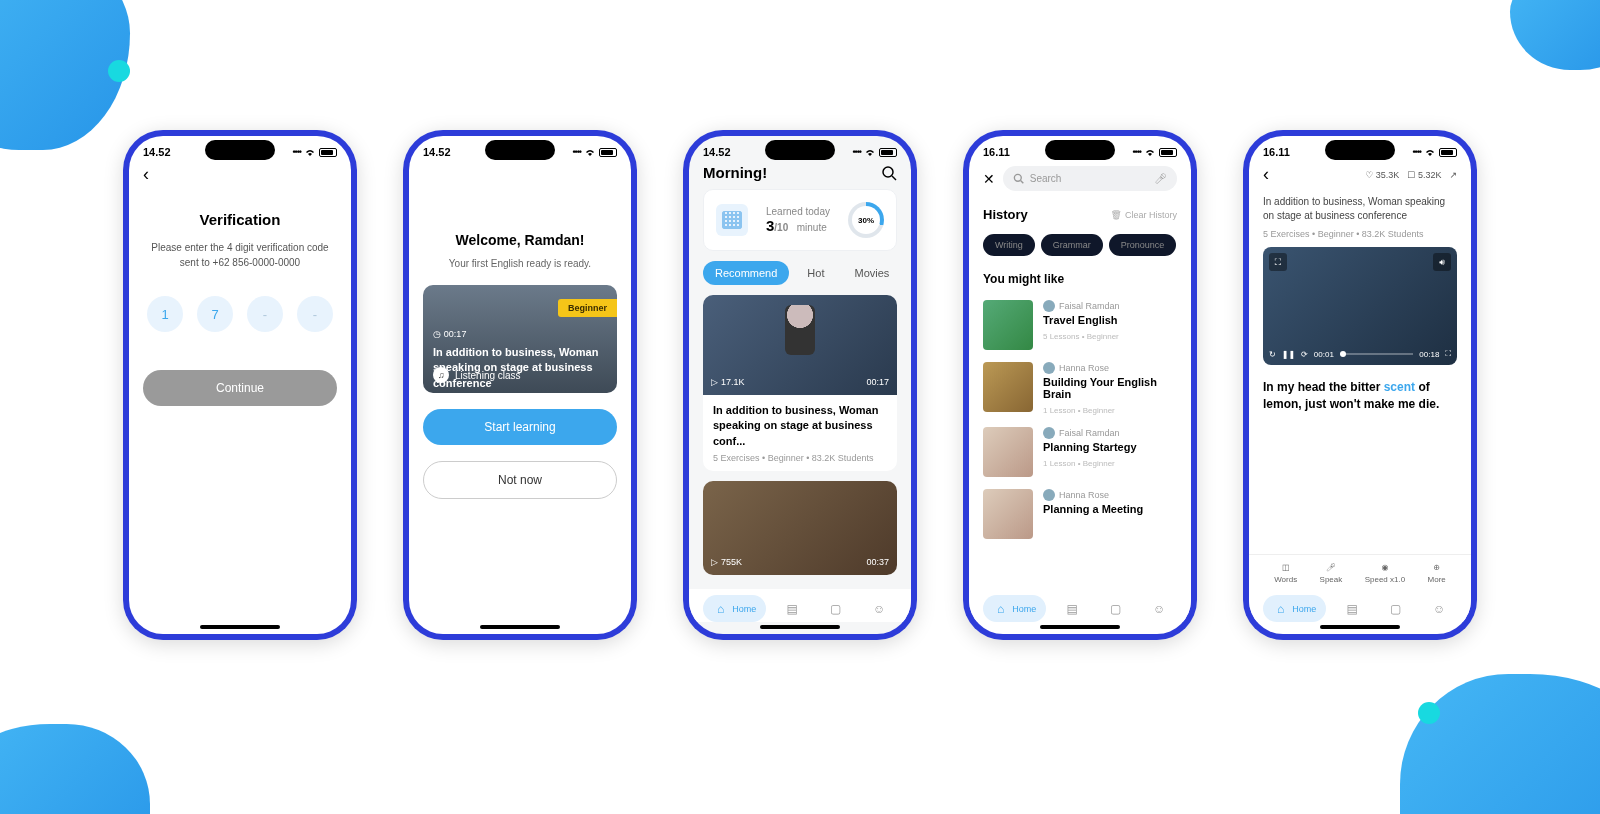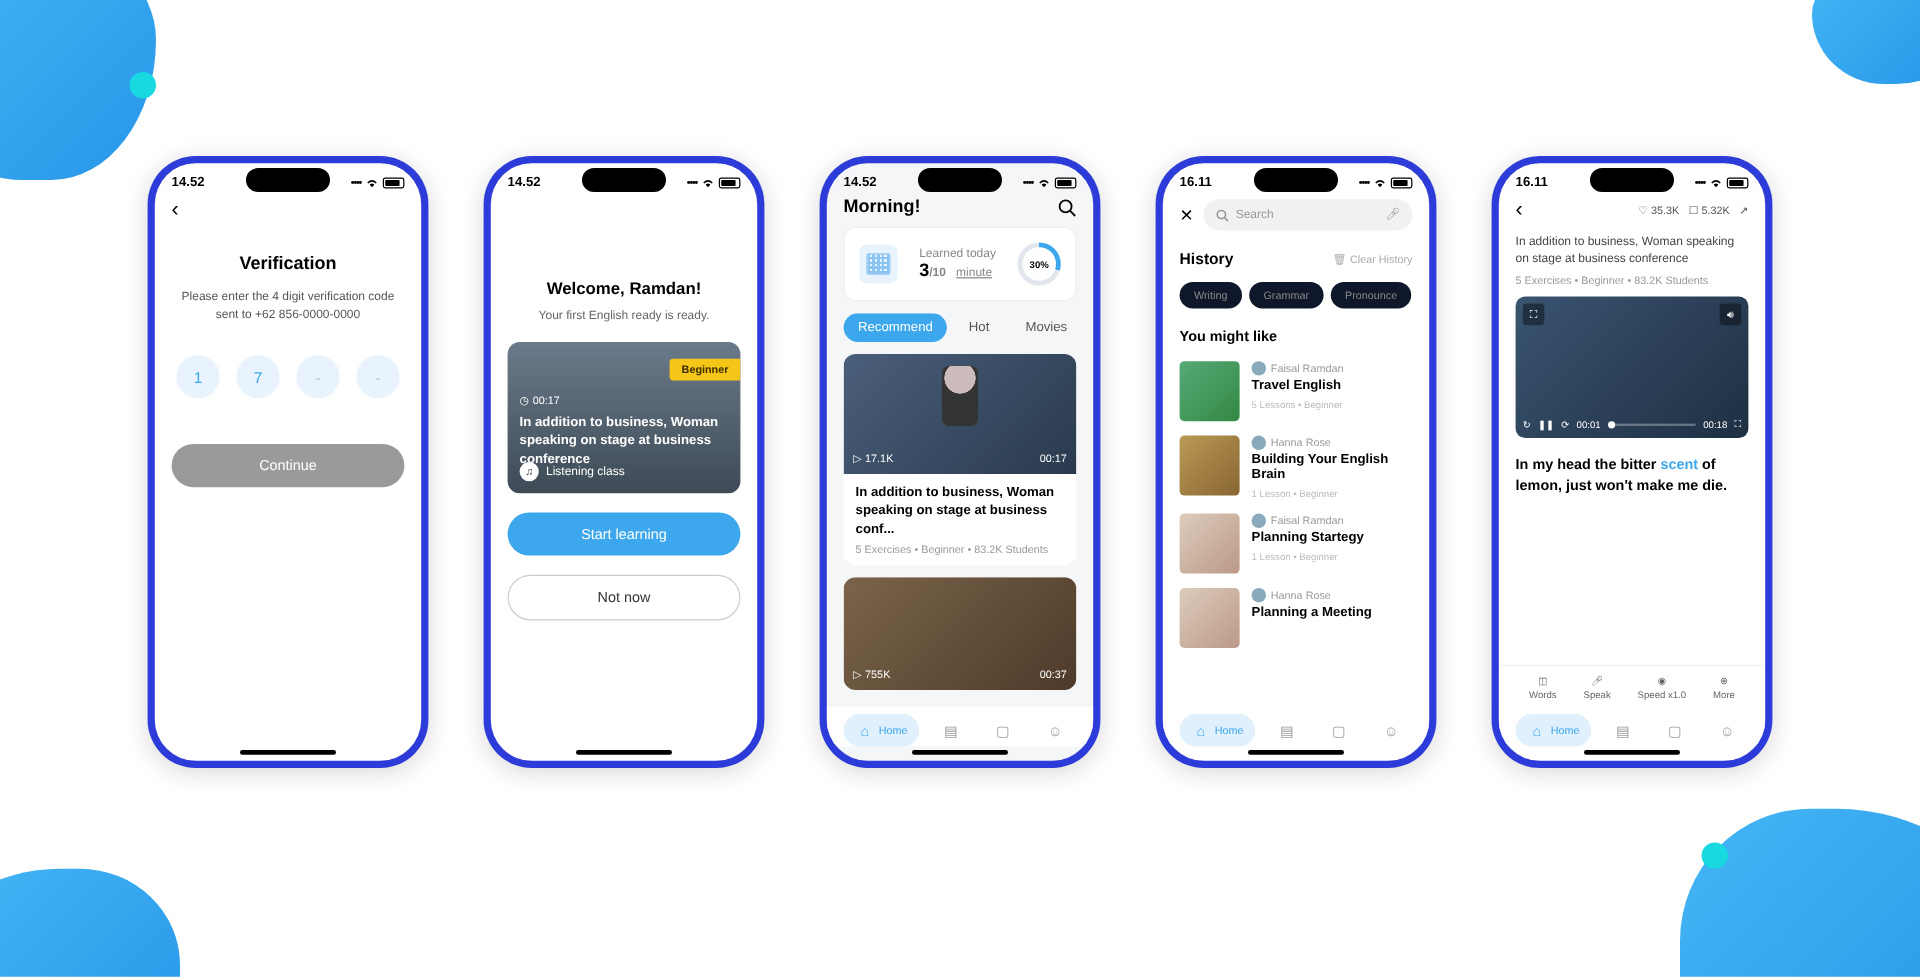--- a/index.html
+++ b/index.html
@@ -37,39 +37,39 @@
 
 .s1 .title { font-size: 15px; font-weight: 600; margin: 24px 0 12px; }
 .s1 .subtitle { font-size: 10px; color: #555; padding: 0 20px; line-height: 1.5; }
 .s1 .otp { display: flex; justify-content: center; gap: 14px; margin: 26px 0 30px; }
 .s1 .otp-box { width: 36px; height: 36px; border-radius: 50%; background: #e8f3fd; display: flex; align-items: center; justify-content: center; font-size: 13px; color: #3ca7ed; font-weight: 500; }
 .s1 .otp-box.empty { color: #b0c8dc; }
 
 
 .s2 .welcome { font-size: 14px; font-weight: 700; margin: 70px 0 10px; }
 .s2 .ready { font-size: 10px; color: #666; margin-bottom: 16px; }
-.s2 .card { margin: 0 14px; border-radius: 10px; overflow: hidden; background: linear-gradient(180deg, #6b7a8a 0%, #3e4a56 100%); position: relative; height: 126px; color: #fff; }
+.s2 .card { margin: 0 14px; border-radius: 10px; overflow: hidden; background: linear-gradient(180deg, #6b7a8a 0%, #3e4a56 100%); position: relative; height: 108px; color: #fff; }
 .s2 .badge { position: absolute; top: 14px; right: 0; background: #f5c518; color: #3b2e00; font-size: 9px; font-weight: 600; padding: 4px 10px; border-radius: 3px 0 0 3px; }
 .s2 .dur { position: absolute; top: 44px; left: 10px; font-size: 9px; display:flex; align-items:center; gap:3px; }
 .s2 .card-title { position: absolute; top: 60px; left: 10px; right: 10px; font-size: 11px; font-weight: 600; line-height: 1.4; }
 .s2 .listening { position: absolute; bottom: 10px; left: 10px; display: flex; align-items: center; gap: 6px; font-size: 10px; }
 .s2 .hicon { width: 16px; height: 16px; background: #fff; border-radius: 50%; display:flex; align-items:center; justify-content:center; color:#333; font-size:9px; }
 
 
 .screen.bg-gray { background: #f5f6f7; }
 .s3 .hdr { display: flex; justify-content: space-between; align-items: center; padding: 2px 14px 8px; }
 .s3 .morning { font-size: 15px; font-weight: 700; }
 .s3 .stats { margin: 0 14px 10px; background: #fff; border-radius: 10px; padding: 12px; display: flex; align-items: center; gap: 18px; border:1px solid #eef0f3; }
 .s3 .cal { width: 32px; height: 32px; background: #e8f3fd; border-radius: 6px; display:flex; align-items:center; justify-content:center; }
 .s3 .cal-inner { width:20px; height:18px; background: repeating-linear-gradient(90deg,#8bc4f0 0 2px, transparent 2px 4px), repeating-linear-gradient(0deg,#8bc4f0 0 2px, transparent 2px 4px); border:1px solid #8bc4f0; border-radius:2px; }
 .s3 .stats-text { flex: 1; }
 .s3 .learned { font-size: 10px; color: #888; }
 .s3 .count { font-size: 15px; font-weight: 700; }
 .s3 .count .of { font-size: 10px; font-weight: 700; color: #888; }
-.s3 .min { font-size: 10px; color: #888; margin-left: 4px; text-decoration: underline; }
+.s3 .min { font-size: 10px; color: #888; margin-left: 4px; }
 .s3 .ring { width: 36px; height: 36px; border-radius: 50%; background: conic-gradient(#3ca7ed 0 108deg, #e0e6ec 108deg 360deg); display:flex; align-items:center; justify-content:center; }
 .s3 .ring-inner { width:28px; height:28px; border-radius:50%; background:#fff; display:flex; align-items:center; justify-content:center; font-size:8px; font-weight:600; }
 .s3 .tabs { display: flex; gap: 6px; padding: 0 14px 10px; font-size: 11px; overflow:hidden; white-space:nowrap; }
 .s3 .tab { padding: 6px 12px; border-radius: 14px; color: #555; }
 .s3 .tab.active { background: #3ca7ed; color: #fff; }
 .s3 .vidcard { margin: 0 14px 10px; background: #fff; border-radius: 10px; overflow: hidden; }
 .s3 .vidimg { height: 100px; background: linear-gradient(135deg, #4a5f7a, #2a3a4e); position: relative; color: #fff; }
 .s3 .vidimg2 { height: 94px; background: linear-gradient(135deg, #7a644a, #4e3a2a); position: relative; color: #fff; }
 .s3 .plays { position: absolute; bottom: 8px; left: 8px; font-size: 9px; display:flex; align-items:center; gap:3px; }
 .s3 .vtime { position: absolute; bottom: 8px; right: 8px; font-size: 9px; }

